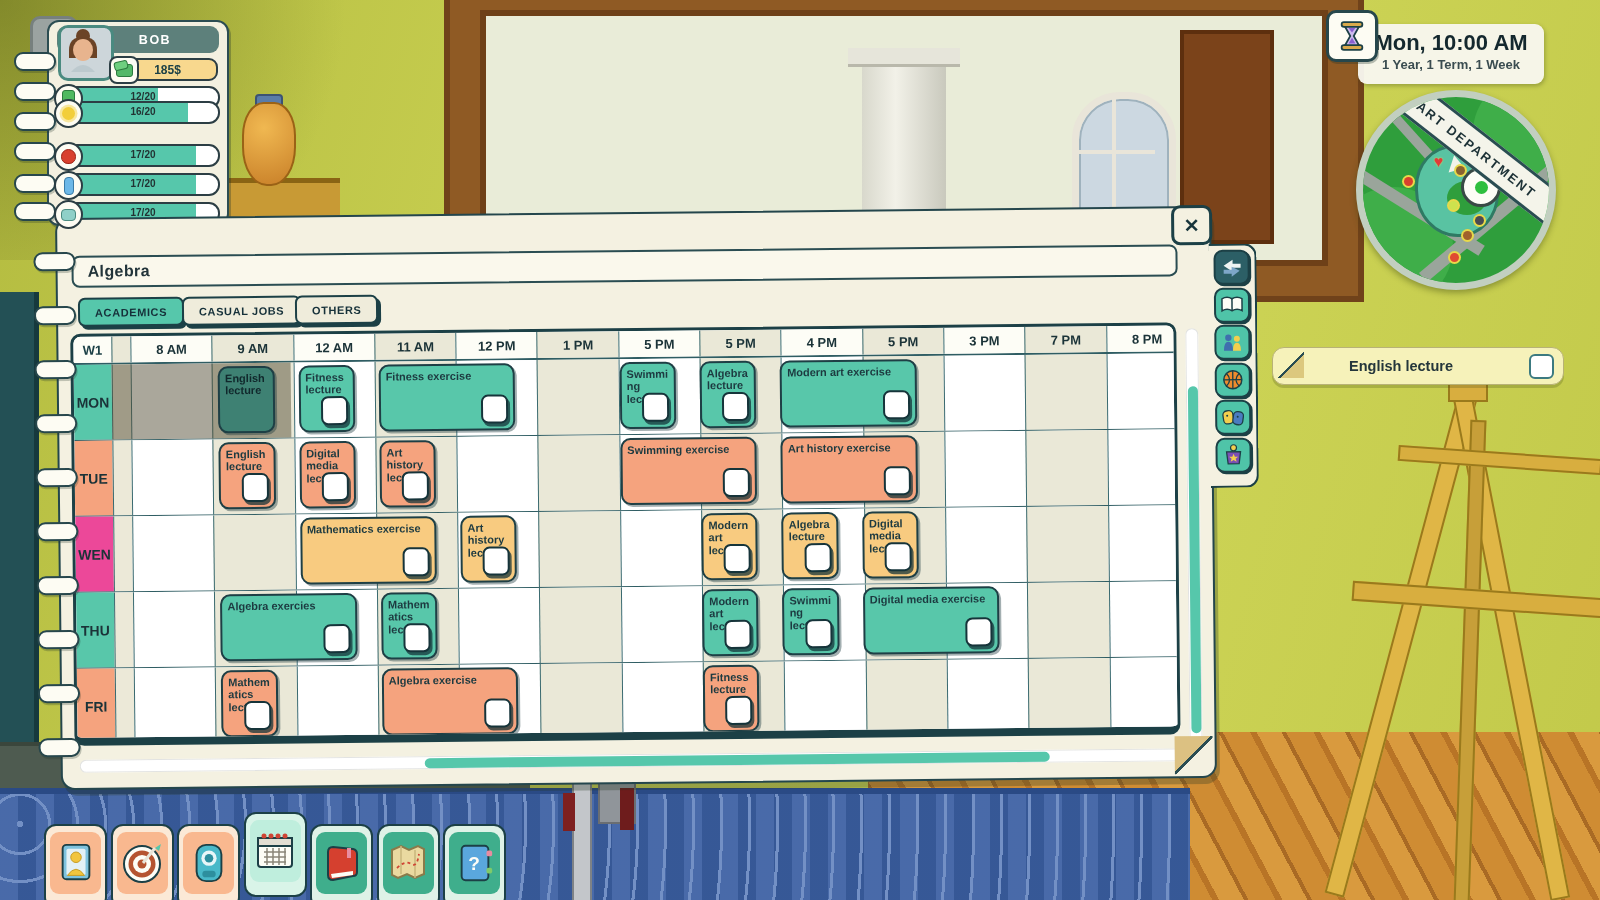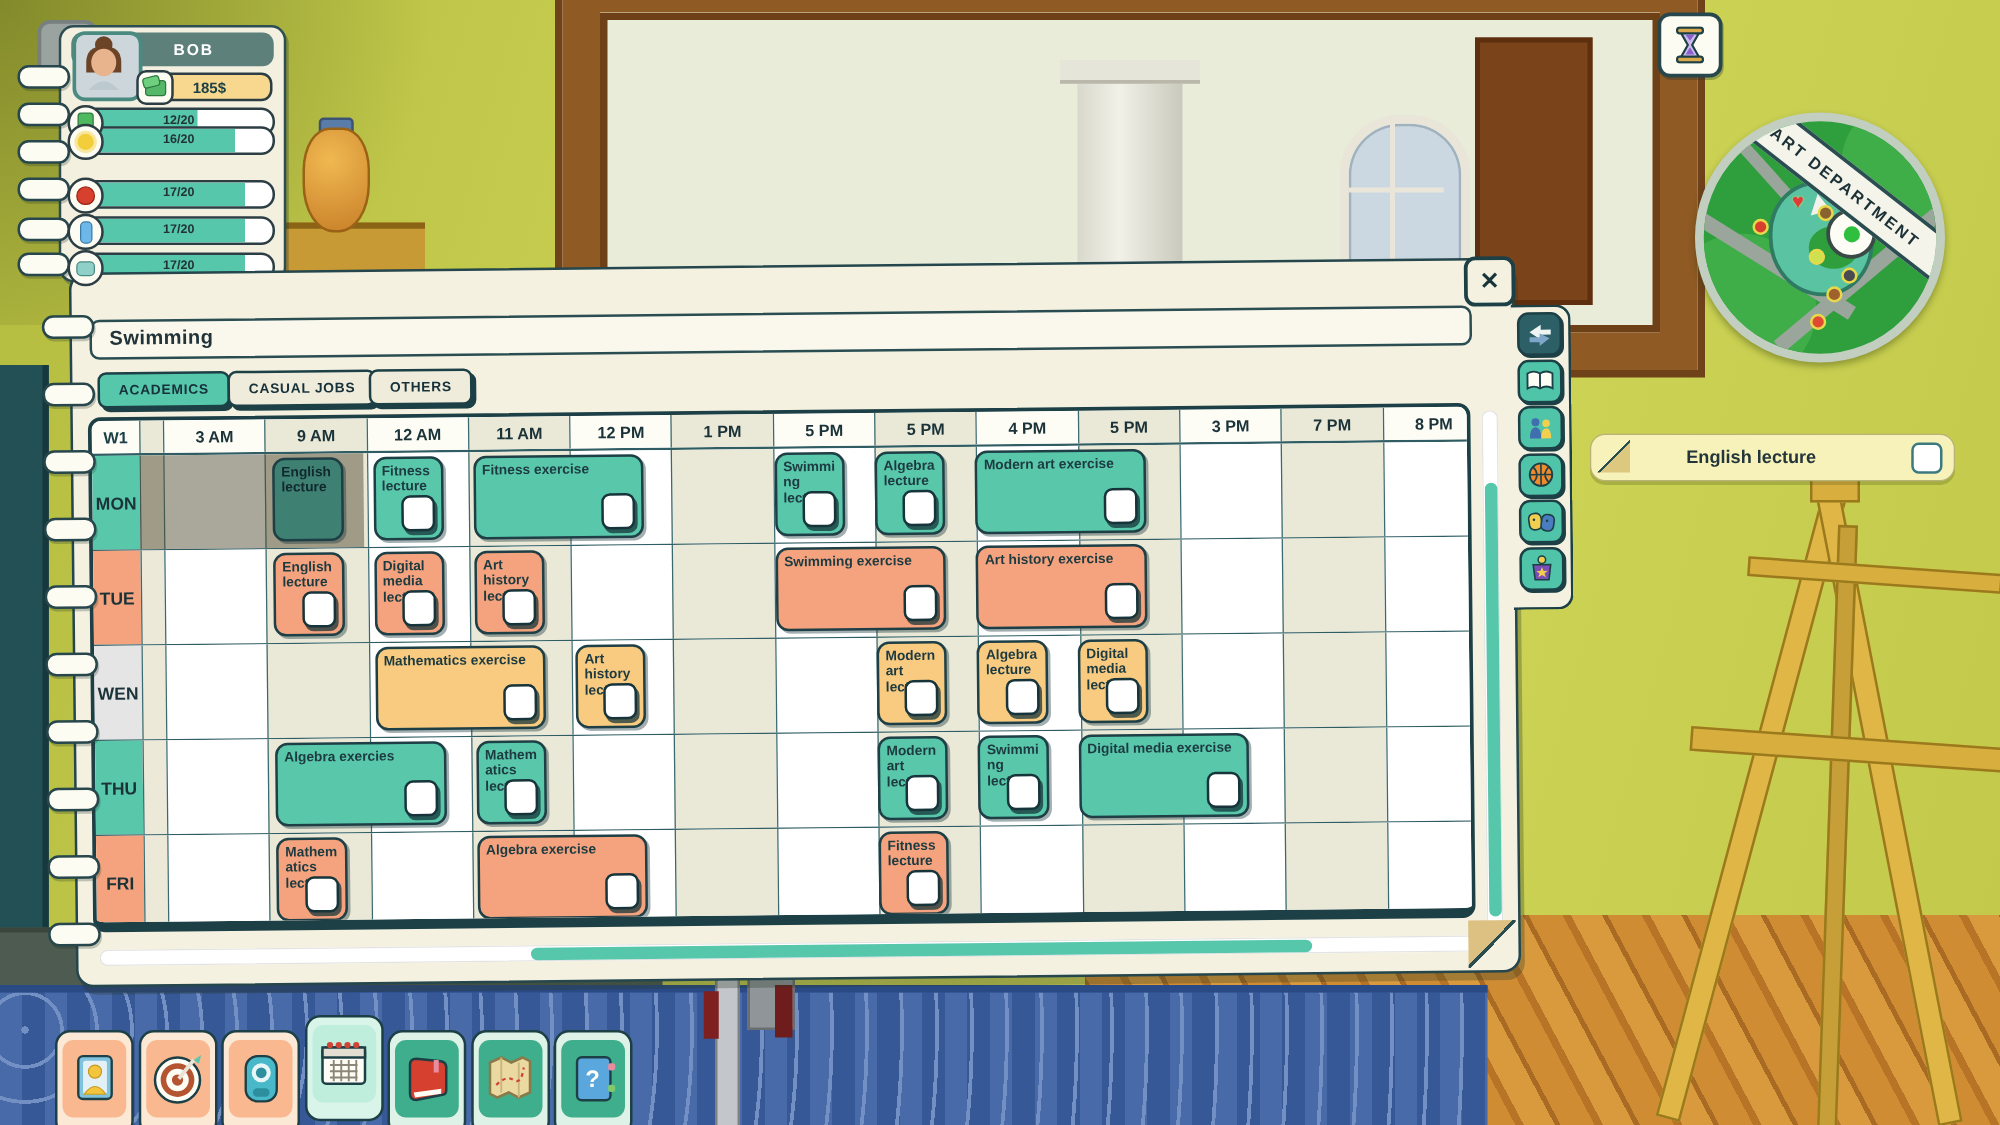--- a/index.html
+++ b/index.html
@@ -268,20 +268,24 @@
   </div>
   <div id="panel-rings">
       <div class="ring" style="left: 14px; top: 52px;"></div>
       <div class="ring" style="left: 14px; top: 82px;"></div>
       <div class="ring" style="left: 14px; top: 112px;"></div>
       <div class="ring" style="left: 14px; top: 142px;"></div>
       <div class="ring" style="left: 14px; top: 174px;"></div>
       <div class="ring" style="left: 14px; top: 202px;"></div>
     </div>
 
+  <div class="abs clock-card">
+    <div class="clock-time">Mon, 10:00 AM</div>
+    <div class="clock-sub">1 Year, 1 Term, 1 Week</div>
+  </div>
   <div class="abs hourglass-btn">
     <svg width="28" height="30" viewBox="0 0 24 26">
       <rect x="3" y="1" width="18" height="4" rx="2" fill="#d9a94c" stroke="#1c4046" stroke-width="1.5"></rect>
       <rect x="3" y="21" width="18" height="4" rx="2" fill="#d9a94c" stroke="#1c4046" stroke-width="1.5"></rect>
       <path d="M6 5 L18 5 L13.5 13 L18 21 L6 21 L10.5 13 Z" fill="#cdbbee" stroke="#1c4046" stroke-width="1.5"></path>
       <path d="M9 19.5 L15 19.5 L12 14.5 Z" fill="#8a5fd0"></path>
       <path d="M9 6 L15 6 L12 10 Z" fill="#8a5fd0"></path>
     </svg>
   </div>
   <div class="abs minimap">
@@ -310,32 +314,32 @@
   </div>
 
   <div class="abs notif">
     <div class="notif-fold"></div>
     <div class="notif-label">English lecture</div>
     <div class="notif-check"></div>
   </div>
 
   <div class="abs cal">
     <div class="cal-title">
-      <span>Swimming</span>
+      <span>Algebra</span>
     </div>
     <div class="tab active" style="left:20px;">ACADEMICS</div>
     <div class="tab idle" style="left:124px;">CASUAL JOBS</div>
     <div class="tab idle" style="left:237px;">OTHERS</div>
     <div class="close-btn">✕</div>
 
     <div class="grid">
       <div class="grow ghead" id="hours-row">
         <div class="c-w1">W1</div>
         <div class="c-nar bg-c"></div>
-      <div class="c-hr bg-w">3 AM</div>
+      <div class="c-hr bg-w">8 AM</div>
           <div class="c-hr bg-c">9 AM</div>
           <div class="c-hr bg-w">12 AM</div>
           <div class="c-hr bg-c">11 AM</div>
           <div class="c-hr bg-w">12 PM</div>
           <div class="c-hr bg-c">1 PM</div>
           <div class="c-hr bg-w">5 PM</div>
           <div class="c-hr bg-c">5 PM</div>
           <div class="c-hr bg-w">4 PM</div>
           <div class="c-hr bg-c">5 PM</div>
           <div class="c-hr bg-w">3 PM</div>
@@ -383,21 +387,21 @@
             <div class="c-hr body-w"></div>
             <div class="c-hr body-c"></div>
             <div class="c-hr body-w"></div>
             <div class="event" style="left: 144.3px; width: 56.3px; background: rgb(245, 163, 126);"><span>English lecture</span><div class="ev-check"></div></div>
             <div class="event" style="left: 224.6px; width: 56.3px; background: rgb(245, 163, 126);"><span>Digital media lecture</span><div class="ev-check"></div></div>
             <div class="event" style="left: 304.9px; width: 56.3px; background: rgb(245, 163, 126);"><span>Art history lecture</span><div class="ev-check"></div></div>
             <div class="event" style="left: 545.8px; width: 136.6px; background: rgb(245, 163, 126);"><span>Swimming exercise</span><div class="ev-check"></div></div>
             <div class="event" style="left: 706.4px; width: 136.6px; background: rgb(245, 163, 126);"><span>Art history exercise</span><div class="ev-check"></div></div>
           </div>
           <div class="grow drow">
-            <div class="day-label" style="background: #e5e5e5;">WEN</div>
+            <div class="day-label" style="background: #ec4899;">WEN</div>
             <div class="c-nar"></div>
             <div class="c-hr body-w"></div>
             <div class="c-hr body-c"></div>
             <div class="c-hr body-w"></div>
             <div class="c-hr body-c"></div>
             <div class="c-hr body-w"></div>
             <div class="c-hr body-c"></div>
             <div class="c-hr body-w"></div>
             <div class="c-hr body-c"></div>
             <div class="c-hr body-w"></div>

